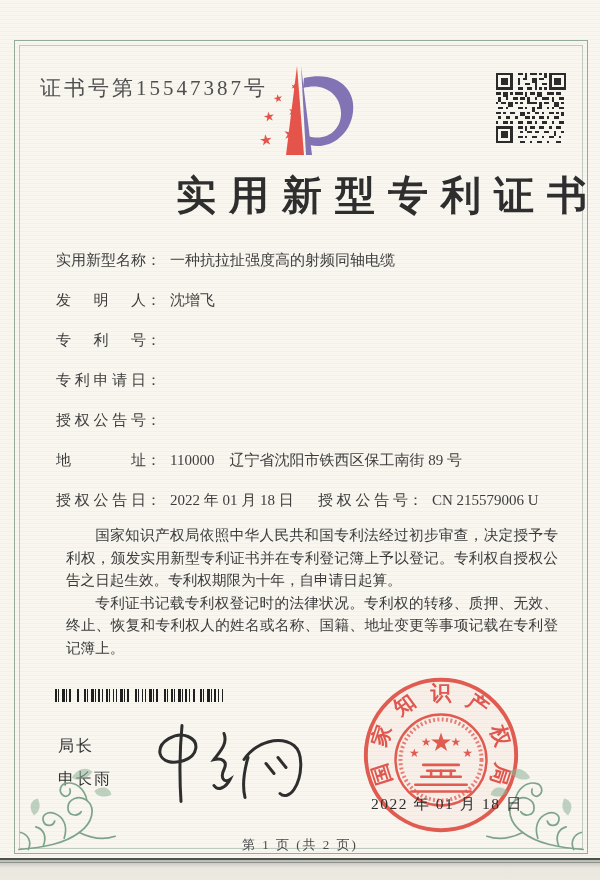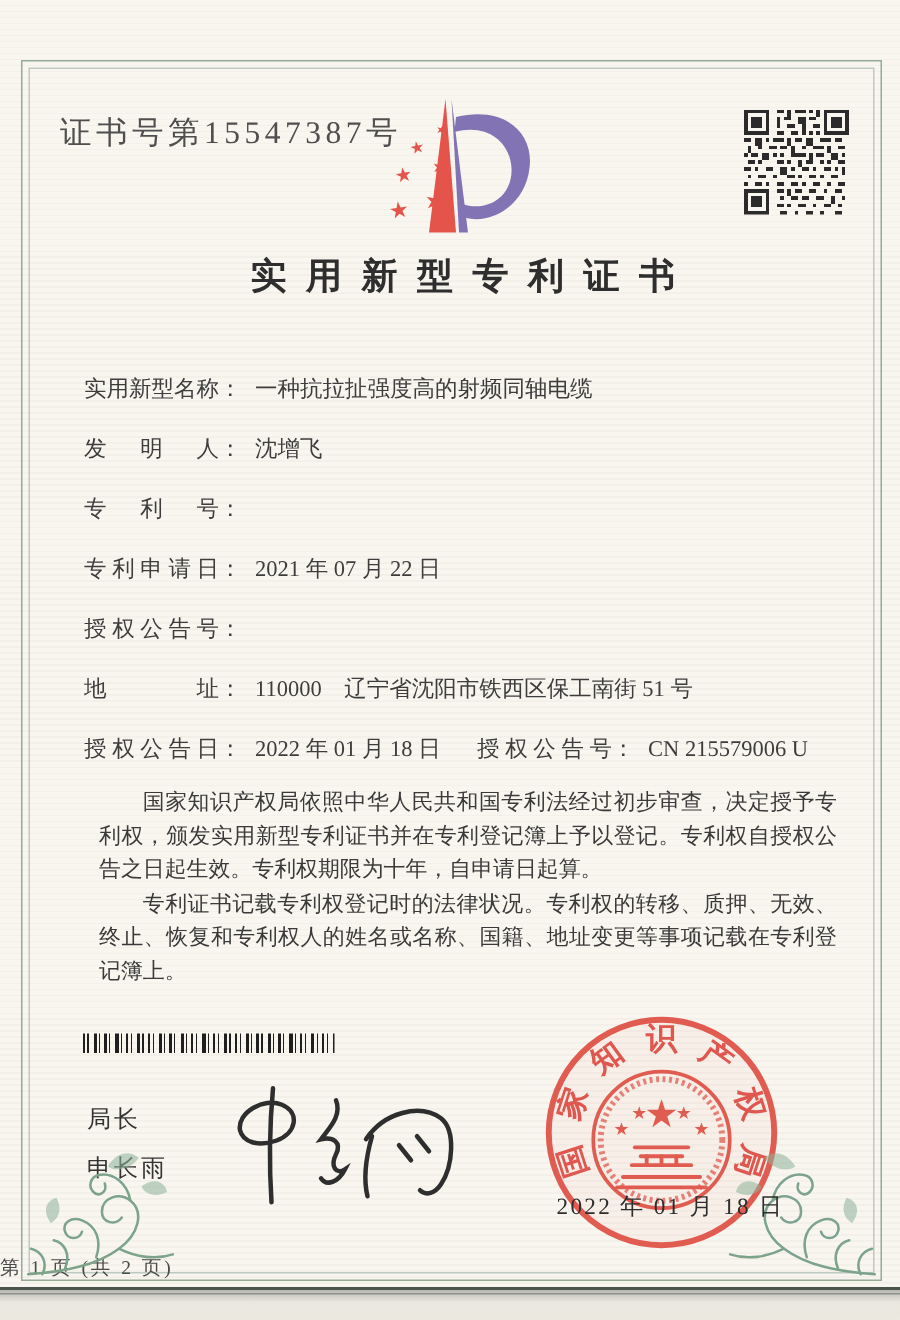--- a/index.html
+++ b/index.html
@@ -11,45 +11,45 @@
     overflow:hidden; color:#3c3c3c;
   }
   
   .frame-outer { position:absolute; left:14px; top:40px; right:12px; bottom:26px;
     border:1.6px solid #93ab97; }
   .frame-inner { position:absolute; left:19px; top:45px; right:17px; bottom:31px;
     border:1px solid #bccabf; }
   .cert-no { position:absolute; left:40px; top:74px; font-size:21px; letter-spacing:3px; color:#4f4f4f;text-align:right; }
   .logo { position:absolute; left:238px; top:58px; width:124px; height:110px; }
   .qr { position:absolute; left:496px; top:73px; width:70px; height:70px; }
-  .title { position:absolute; left:0; right:0; top:168px; text-align:center;
-    font-size:24px; letter-spacing:13px; color:#2e2e2e; font-weight:600; text-indent:13px;margin-left:17px; }
+  .title { position:absolute; left:0; right:0; top:168px; text-align:right;
+    font-size:40px; letter-spacing:13px; color:#2e2e2e; font-weight:600; text-indent:13px;margin-left:17px; }
   .fields { position:absolute; left:56px; right:38px; top:250px; font-size:15px; color:#3d3d3d; }
-  .field-row { display:flex; align-items:flex-start; height:21px; margin-bottom:19px; white-space:nowrap; }
+  .field-row { display:flex; align-items:center; height:21px; margin-bottom:19px; white-space:nowrap; }
   .field-label { display:inline-block; width:90px; text-align:justify; text-align-last:justify; }
   .field-colon { margin-right:9px; }
   .pair { display:flex; align-items:baseline; }
   .pair-first { width:262px; }
   .paragraphs { position:absolute; left:55px; right:42px; top:524px;
     font-size:14.6px; line-height:1.55; color:#3a3a3a; text-align:justify; }
   .paragraphs p { text-indent:2em;margin-left:11px; }
   .barcode { position:absolute; left:55px; top:689px; width:168px; height:13px;
     background:repeating-linear-gradient(90deg,
       #1f1f1f 0 1.5px, transparent 1.5px 3.2px,
       #1f1f1f 3.2px 4px, transparent 4px 7.4px,
       #1f1f1f 7.4px 9.6px, transparent 9.6px 11px,
       #1f1f1f 11px 11.8px, transparent 11.8px 14.5px); }
   .official { position:absolute; left:58px; top:736px; font-size:16px; color:#333;
     font-family:"Liberation Sans","DejaVu Sans",sans-serif; }
   .official div { margin-bottom:12px; letter-spacing:2px; }
   .signature { position:absolute; left:148px; top:720px; width:170px; height:88px; }
   .seal { position:absolute; left:352px; top:666px; width:178px; height:178px; opacity:0.92; }
   .seal-date { position:absolute; left:371px; top:794px; font-size:15.5px; color:#2d2d2d;
     letter-spacing:1.5px; z-index:5; }
-  .footer { position:absolute; left:0; right:0; top:836px; text-align:left;
+  .footer { position:absolute; left:0; right:0; top:836px; text-align:center;
     font-size:13px; letter-spacing:2px; color:#4a4a4a; }
   .ornament { position:absolute; width:104px; height:96px; z-index:2; }
   .ornament-left { left:15px; top:758px; }
   .ornament-right { right:13px; top:758px; transform:scaleX(-1); }
   .page-edge { position:absolute; left:0; right:0; top:858px; height:22px;
     border-top:2.5px solid #4c534d;
     background:linear-gradient(#b9b8b0, #e9e7df 8px, #eceadf); }
   .page-edge::after { content:""; position:absolute; left:0; right:0; top:2px; height:1px; background:#8b938c; }
 </style>
 </head>
@@ -106,30 +106,29 @@
         <span class="field-colon">：</span>
       <span>沈增飞</span>
     </div>
     <div class="field-row">
       <span class="field-label">专利号</span>
         <span class="field-colon">：</span>
     </div>
     <div class="field-row">
       <span class="field-label">专利申请日</span>
         <span class="field-colon">：</span>
-      <span>2021 年 07 月 22 日</span>
     </div>
     <div class="field-row">
       <span class="field-label">授权公告号</span>
         <span class="field-colon">：</span>
     </div>
     <div class="field-row">
       <span class="field-label">地址</span>
         <span class="field-colon">：</span>
-      <span>110000　辽宁省沈阳市铁西区保工南街 51 号</span>
+      <span>110000　辽宁省沈阳市铁西区保工南街 89 号</span>
     </div>
     <div class="field-row">
       <span class="pair pair-first">
         <span class="field-label">授权公告日</span>
           <span class="field-colon">：</span>
         <span>2022 年 01 月 18 日</span>
       </span>
       <span class="pair">
         <span class="field-label">授权公告号</span>
           <span class="field-colon">：</span>

